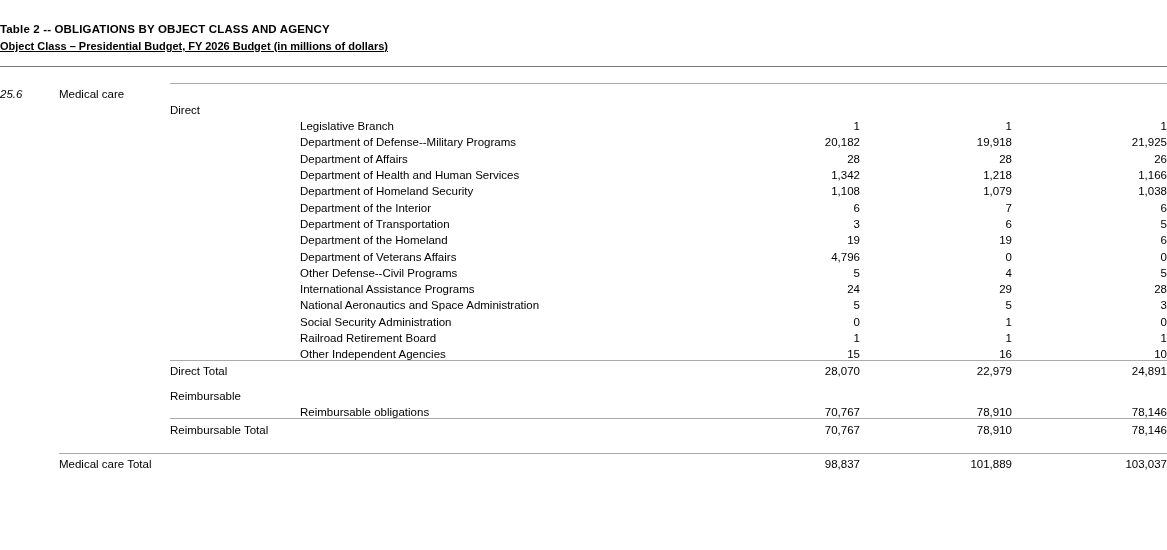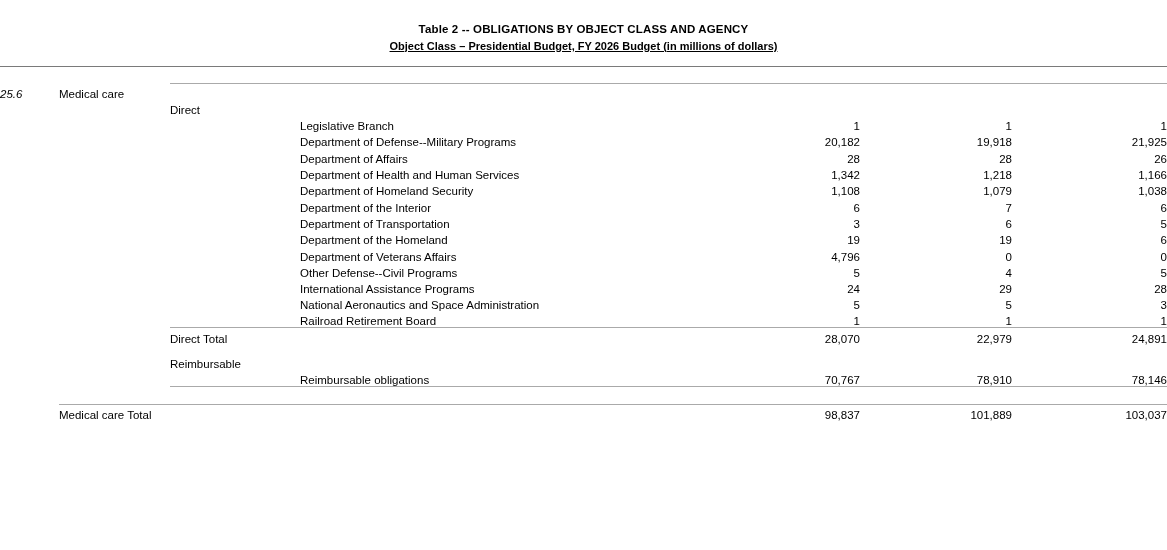--- a/index.html
+++ b/index.html
@@ -12,21 +12,20 @@
     width: 1167px;
     height: 550px;
     font-family: "Liberation Sans", sans-serif;
     color: #000000;
     overflow: hidden;
     position: relative;
   }
 
   
   .title-block {
-    text-align: center;
     padding-top: 22px;
   }
   .title-main {
     font-size: 11.5px;
     font-weight: bold;
     letter-spacing: 0.15px;
     line-height: 15px;
   }
   .title-sub {
     font-size: 11px;
@@ -266,25 +265,43 @@
         <td></td>
         <td class="cell-name">National Aeronautics and Space Administration</td>
         <td class="num c-v1pad">5</td>
         <td class="num c-v2pad">5</td>
         <td class="num c-v3pad">3</td>
       </tr>
       <tr class="r">
         <td></td>
         <td></td>
         <td></td>
+        <td class="cell-name">Social Security Administration</td>
+        <td class="num c-v1pad">0</td>
+        <td class="num c-v2pad">1</td>
+        <td class="num c-v3pad">0</td>
+      </tr>
+      <tr class="r">
+        <td></td>
+        <td></td>
+        <td></td>
         <td class="cell-name">Railroad Retirement Board</td>
         <td class="num c-v1pad">1</td>
         <td class="num c-v2pad">1</td>
         <td class="num c-v3pad">1</td>
       </tr>
+      <tr class="r">
+        <td></td>
+        <td></td>
+        <td></td>
+        <td class="cell-name">Other Independent Agencies</td>
+        <td class="num c-v1pad">15</td>
+        <td class="num c-v2pad">16</td>
+        <td class="num c-v3pad">10</td>
+      </tr>
       <tr class="rule-sub">
         <td class="no-rule"></td>
         <td class="no-rule"></td>
         <td colspan="5"></td>
       </tr>
       <tr class="r">
         <td></td>
         <td></td>
         <td class="cell-lvl2">Direct Total</td>
         <td></td>
@@ -311,20 +328,29 @@
         <td class="cell-name">Reimbursable obligations</td>
         <td class="num c-v1pad">70,767</td>
         <td class="num c-v2pad">78,910</td>
         <td class="num c-v3pad">78,146</td>
       </tr>
       <tr class="rule-sub">
         <td class="no-rule"></td>
         <td class="no-rule"></td>
         <td colspan="5"></td>
       </tr>
+      <tr class="r">
+        <td></td>
+        <td></td>
+        <td class="cell-lvl2">Reimbursable Total</td>
+        <td></td>
+        <td class="num c-v1pad">70,767</td>
+        <td class="num c-v2pad">78,910</td>
+        <td class="num c-v3pad">78,146</td>
+      </tr>
       <tr class="spacer-md">
         <td colspan="7"></td>
       </tr>
       <tr class="rule-grand">
         <td class="no-rule"></td>
         <td colspan="6"></td>
       </tr>
       <tr class="r">
         <td></td>
         <td class="cell-lvl1">Medical care Total</td>

